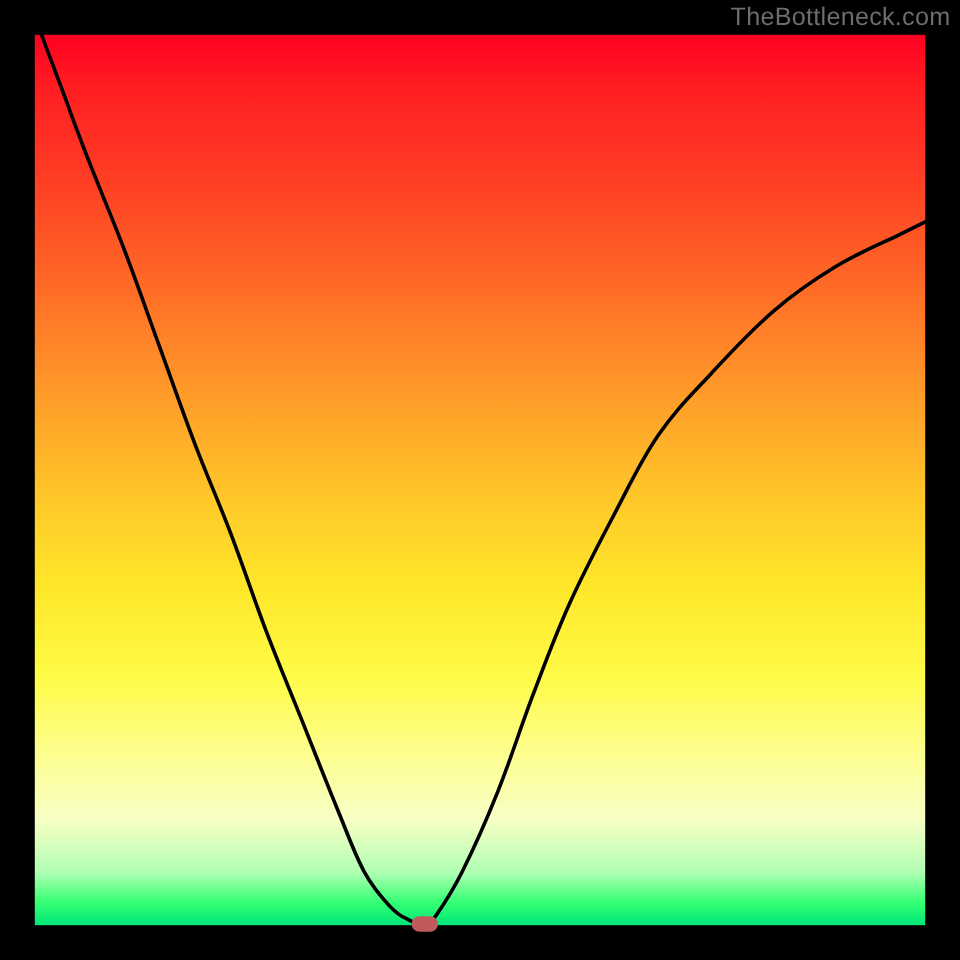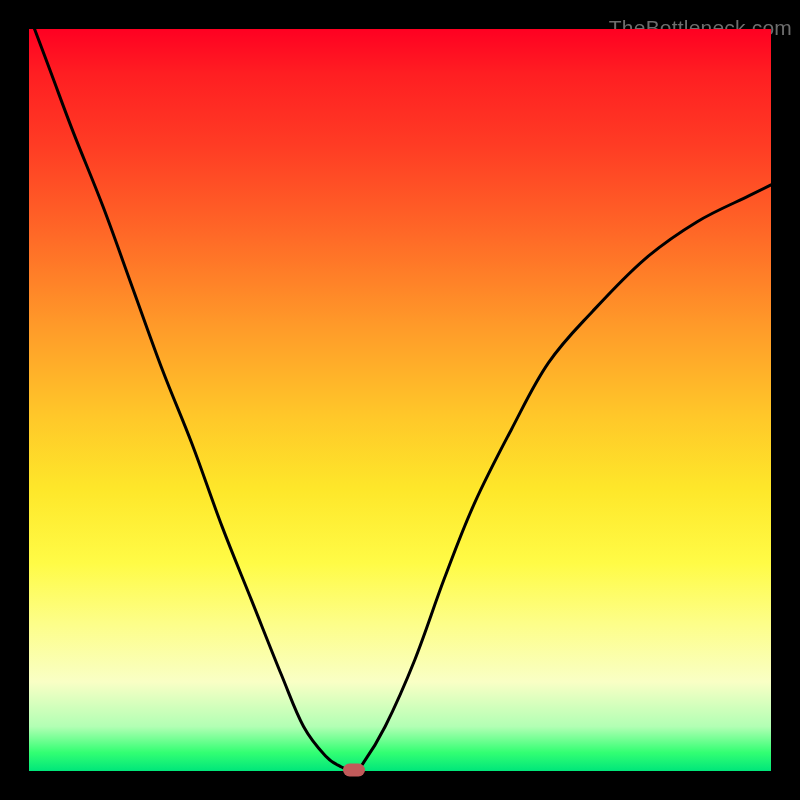--- a/index.html
+++ b/index.html
@@ -19,21 +19,20 @@
   }
   .watermark {
     position: absolute;
     top: 3px;
     right: 8px;
     color: #6d6d6d;
     font-size: 21px;
     font-weight: 400;
     letter-spacing: 0.2px;
     user-select: none;
-    margin-top: 13px;
   }
   .plot-area {
     position: absolute;
     left: 29px;
     top: 29px;
     width: 742px;
     height: 742px;
     background: linear-gradient(
       to bottom,
       #ff0022 0%,

